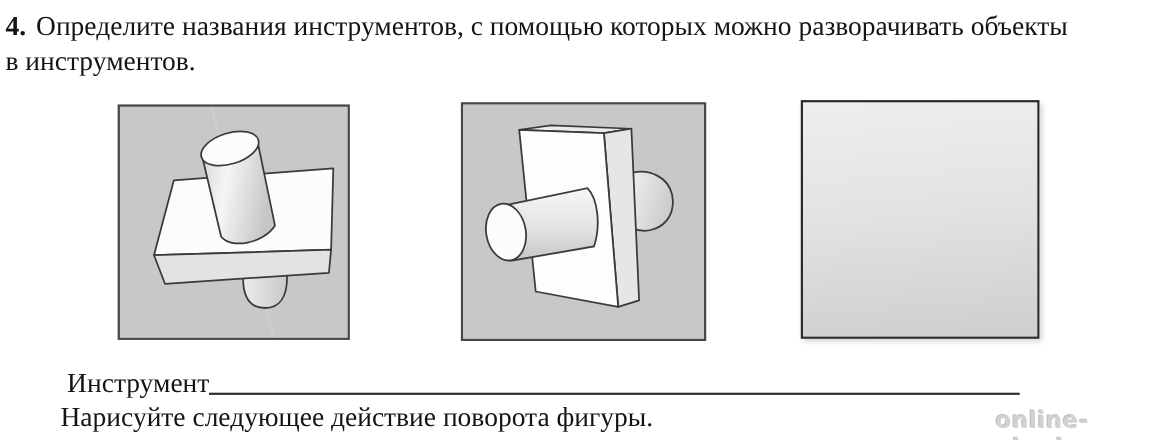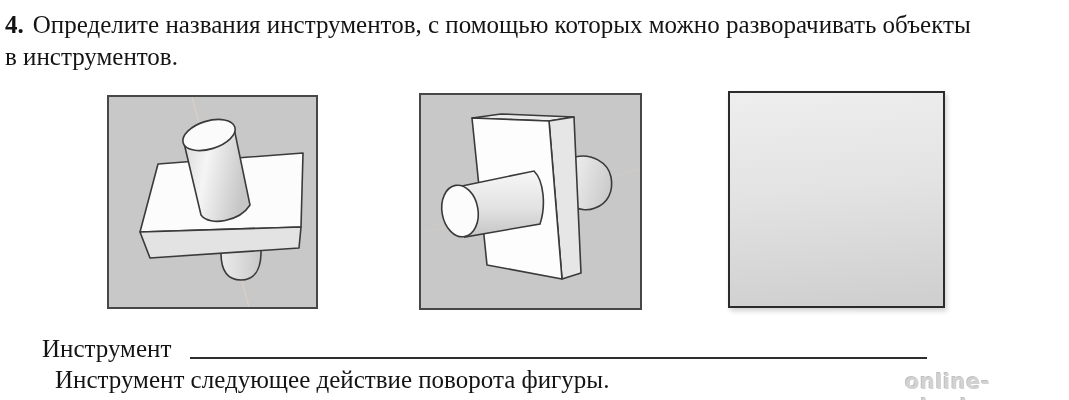--- a/index.html
+++ b/index.html
@@ -15,21 +15,21 @@
   #figure1{left:107px;top:95px;width:211px;height:214px;
            border:2px solid #474747;background:#c8c8c8;}
   #figure2{left:419px;top:93px;width:223px;height:217px;
            border:2px solid #474747;background:#c8c8c8;}
   #figure3{left:728px;top:91px;width:217px;height:217px;
            border:2px solid #2b2b2b;
            background:linear-gradient(175deg,#eeeeee 0%,#e3e3e3 45%,#cecece 100%);
            box-shadow:2px 3px 5px rgba(0,0,0,0.18);}
   .figure svg{display:block;width:100%;height:100%;}
 
-  .answer-label{position:absolute;left:42px;top:335px;font-size:25px;white-space:nowrap;}
+  .answer-label{position:absolute;left:61px;top:335px;font-size:25px;white-space:nowrap;}
   .blank-line{position:absolute;left:190px;top:357px;width:737px;height:0;
               border-top:2px solid #2e2e2e;}
   .instruction{position:absolute;left:55px;top:366px;font-size:25px;white-space:nowrap;}
 
   .watermark{position:absolute;left:905px;top:370px;
              font-family:"DejaVu Sans", sans-serif;font-size:21px;font-weight:bold;
              color:#d2d2d2;letter-spacing:0.5px;
              text-shadow:1px 1px 0 #ffffff,-1px -1px 0 #bfbfbf;}
 </style>
 </head>
@@ -88,17 +88,17 @@
       <polygon points="51,23 128,26 141,184 66,170" fill="#fdfdfd" stroke="#3a3a3a" stroke-width="1.6" stroke-linejoin="round"></polygon>
       <path d="M41,91 L113,76 C123,86 125,111 119,129 L44,142 Z" fill="url(#c2body)" stroke="#3a3a3a" stroke-width="1.6"></path>
       <ellipse cx="39" cy="116" rx="18" ry="26" transform="rotate(-10 39 116)" fill="#fcfcfc" stroke="#3a3a3a" stroke-width="1.6"></ellipse>
     </svg>
   </div>
 
   <div class="figure" id="figure3"></div>
 
   <span class="answer-label">Инструмент</span>
   <div class="blank-line"></div>
-  <div class="instruction">Инструмент следующее действие поворота фигуры.</div>
+  <div class="instruction">Нарисуйте следующее действие поворота фигуры.</div>
 
   <div class="watermark">online-otvet.ru</div>
 
 </div>
 
 </body></html>

